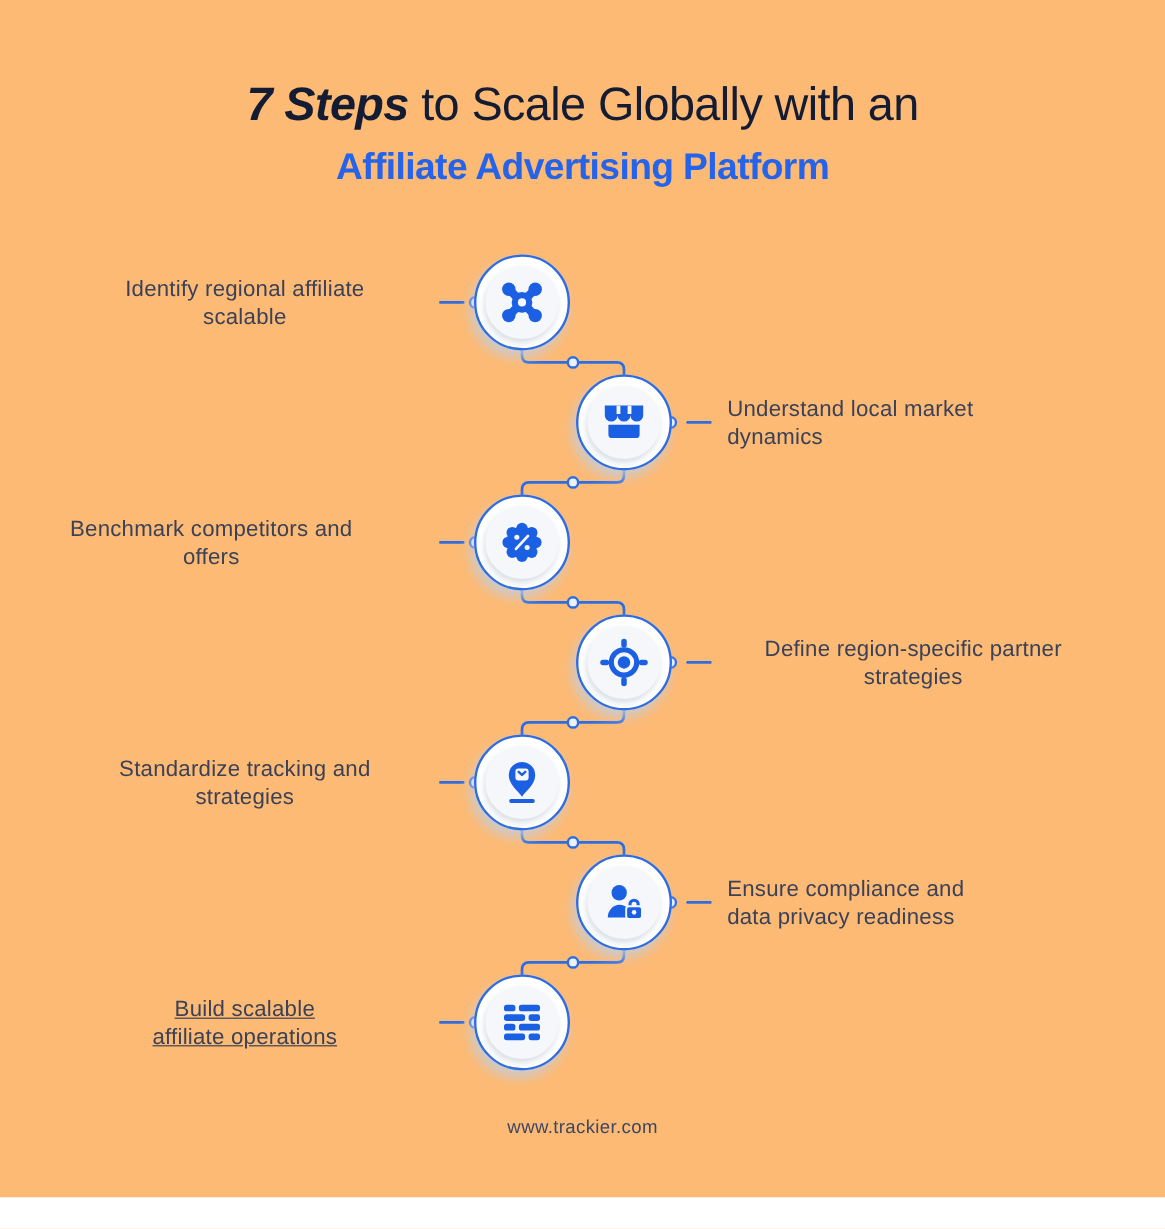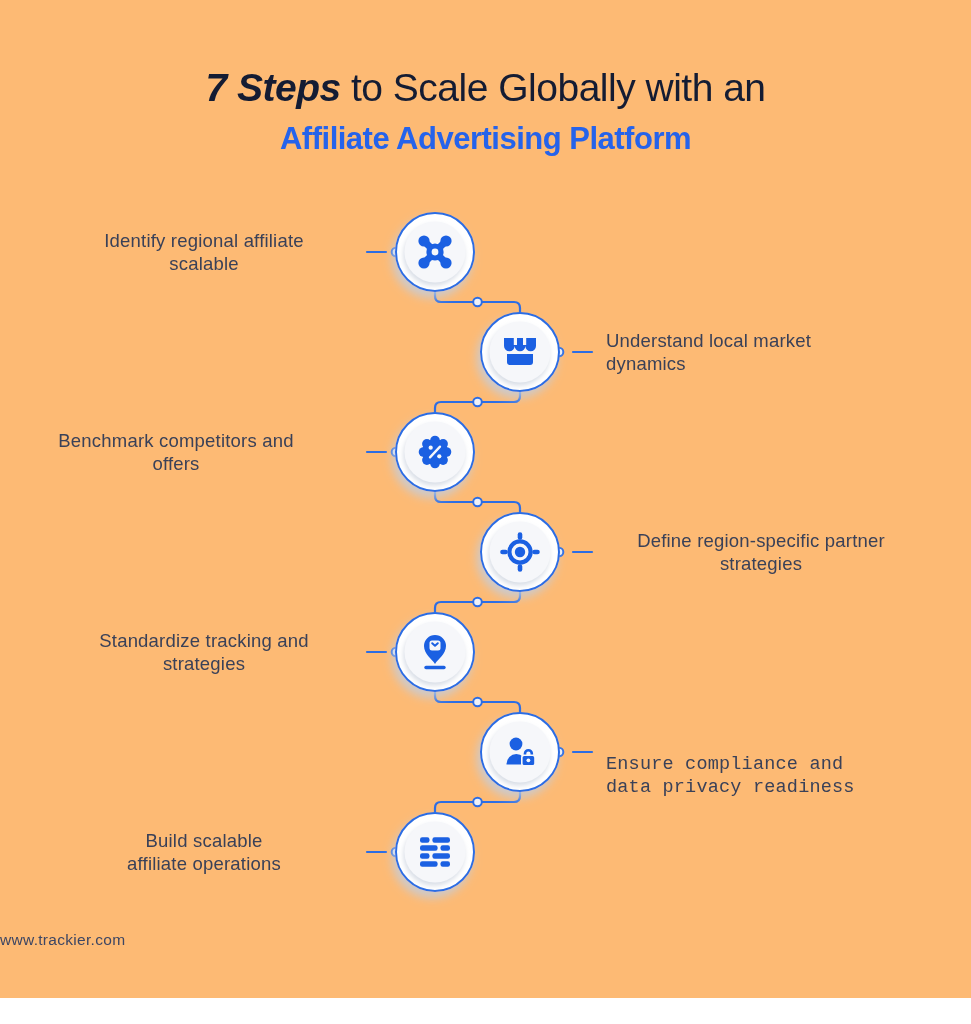--- a/index.html
+++ b/index.html
@@ -28,20 +28,21 @@
     font-size: 18.5px;
     line-height: 23px;
     color: #3a4158;
     letter-spacing: 0.2px;
   }
   .step-label.side-left { text-align: center; width: 290px; }
   .step-label.side-right { text-align: left; width: 310px; }
   .footer {
     position: absolute;
     top: 931px; left: 0; right: 0;
+    text-align: center;
     color: #3d4663;
     font-size: 15.5px;
     letter-spacing: 0.3px;
   }
 </style>
 </head>
 <body>
 
 <div class="page">
 
@@ -215,24 +216,24 @@
     <div>offers</div>
   </div>
   <div class="step-label side-right" style="left:606px; top:529px;text-align:center;">
     <div>Define region-specific partner</div>
     <div>strategies</div>
   </div>
   <div class="step-label side-left" style="right:622px; top:629px;">
     <div>Standardize tracking and</div>
     <div>strategies</div>
   </div>
-  <div class="step-label side-right" style="left:606px; top:753px;font-family:Liberation Mono, monospace;">
+  <div class="step-label side-right" style="left:606px; top:729px;">
     <div>Ensure compliance and</div>
     <div>data privacy readiness</div>
   </div>
-  <div class="step-label side-left" style="right:622px; top:829px;">
+  <div class="step-label side-left" style="right:622px; top:829px;text-decoration:underline;">
     <div>Build scalable</div>
     <div>affiliate operations</div>
   </div>
 
   <div class="footer">www.trackier.com</div>
 
 </div>
 
 </body></html>

